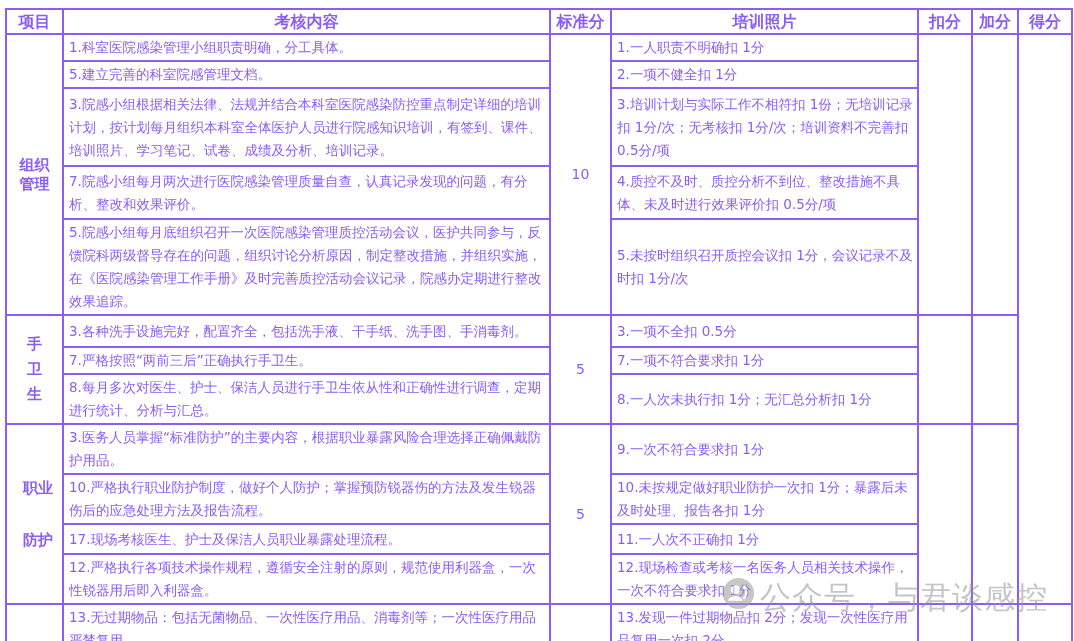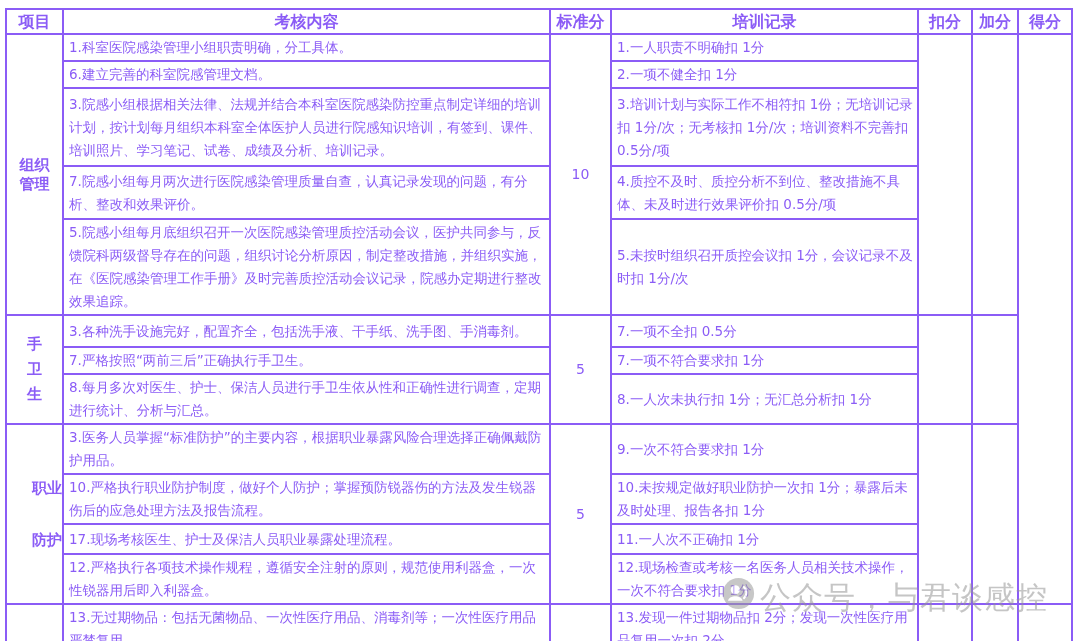--- a/index.html
+++ b/index.html
@@ -33,21 +33,21 @@
     font-weight: 700;
     text-align: center;
     padding: 0 2px;
     line-height: 20px;
   }
   td.item-cell {
     text-align: center;
     font-weight: 700;
     font-size: 15px;
     white-space: pre-line;
-    padding: 0;
+    padding: 9px;
   }
   td.item-s1 { line-height: 19px; }
   td.item-s2 { line-height: 25px; }
   td.item-s3 { line-height: 52px; text-align: right; }
   td.std-cell {
     text-align: center;
     font-size: 14px;
     padding: 12px;
   }
   td.content-cell, td.ded-cell { text-align: left; }
@@ -83,38 +83,38 @@
         <col style="width:54px">
         <col style="width:46px">
         <col style="width:54px">
     </colgroup>
 
     <tbody>
         <tr style="height:25px">
       <th>项目</th>
       <th>考核内容</th>
       <th>标准分</th>
-      <th>培训记录</th>
+      <th>培训照片</th>
       <th>扣分</th>
       <th>加分</th>
       <th>得分</th>
     </tr>
 
     <tr style="height:27px">
       <td class="item-cell item-s1" rowspan="5">组织
 管理</td>
       <td class="content-cell">1.科室医院感染管理小组职责明确，分工具体。</td>
       <td class="std-cell" rowspan="5">10</td>
       <td class="ded-cell">1.一人职责不明确扣 1分</td>
       <td class="blank-cell" rowspan="5"></td>
       <td class="blank-cell" rowspan="5"></td>
       <td class="blank-cell" rowspan="12"></td>
     </tr>
     <tr style="height:27px">
-      <td class="content-cell">6.建立完善的科室院感管理文档。</td>
+      <td class="content-cell">5.建立完善的科室院感管理文档。</td>
       <td class="ded-cell">2.一项不健全扣 1分</td>
     </tr>
     <tr style="height:78px">
       <td class="content-cell">3.院感小组根据相关法律、法规并结合本科室医院感染防控重点制定详细的培训计划，按计划每月组织本科室全体医护人员进行院感知识培训，有签到、课件、培训照片、学习笔记、试卷、成绩及分析、培训记录。</td>
       <td class="ded-cell">3.培训计划与实际工作不相符扣 1份；无培训记录扣 1分/次；无考核扣 1分/次；培训资料不完善扣 0.5分/项</td>
     </tr>
     <tr style="height:53px">
       <td class="content-cell">7.院感小组每月两次进行医院感染管理质量自查，认真记录发现的问题，有分析、整改和效果评价。</td>
       <td class="ded-cell">4.质控不及时、质控分析不到位、整改措施不具体、未及时进行效果评价扣 0.5分/项</td>
     </tr>
@@ -122,21 +122,21 @@
       <td class="content-cell">5.院感小组每月底组织召开一次医院感染管理质控活动会议，医护共同参与，反馈院科两级督导存在的问题，组织讨论分析原因，制定整改措施，并组织实施，在《医院感染管理工作手册》及时完善质控活动会议记录，院感办定期进行整改效果追踪。</td>
       <td class="ded-cell">5.未按时组织召开质控会议扣 1分，会议记录不及时扣 1分/次</td>
     </tr>
 
     <tr style="height:32px">
       <td class="item-cell item-s2" rowspan="3">手
 卫
 生</td>
       <td class="content-cell">3.各种洗手设施完好，配置齐全，包括洗手液、干手纸、洗手图、手消毒剂。</td>
       <td class="std-cell" rowspan="3">5</td>
-      <td class="ded-cell">7.一项不全扣 0.5分</td>
+      <td class="ded-cell">3.一项不全扣 0.5分</td>
       <td class="blank-cell" rowspan="3"></td>
       <td class="blank-cell" rowspan="3"></td>
     </tr>
     <tr style="height:25px">
       <td class="content-cell">7.严格按照“两前三后”正确执行手卫生。</td>
       <td class="ded-cell">7.一项不符合要求扣 1分</td>
     </tr>
     <tr style="height:47px">
       <td class="content-cell">8.每月多次对医生、护士、保洁人员进行手卫生依从性和正确性进行调查，定期进行统计、分析与汇总。</td>
       <td class="ded-cell">8.一人次未执行扣 1分；无汇总分析扣 1分</td>

